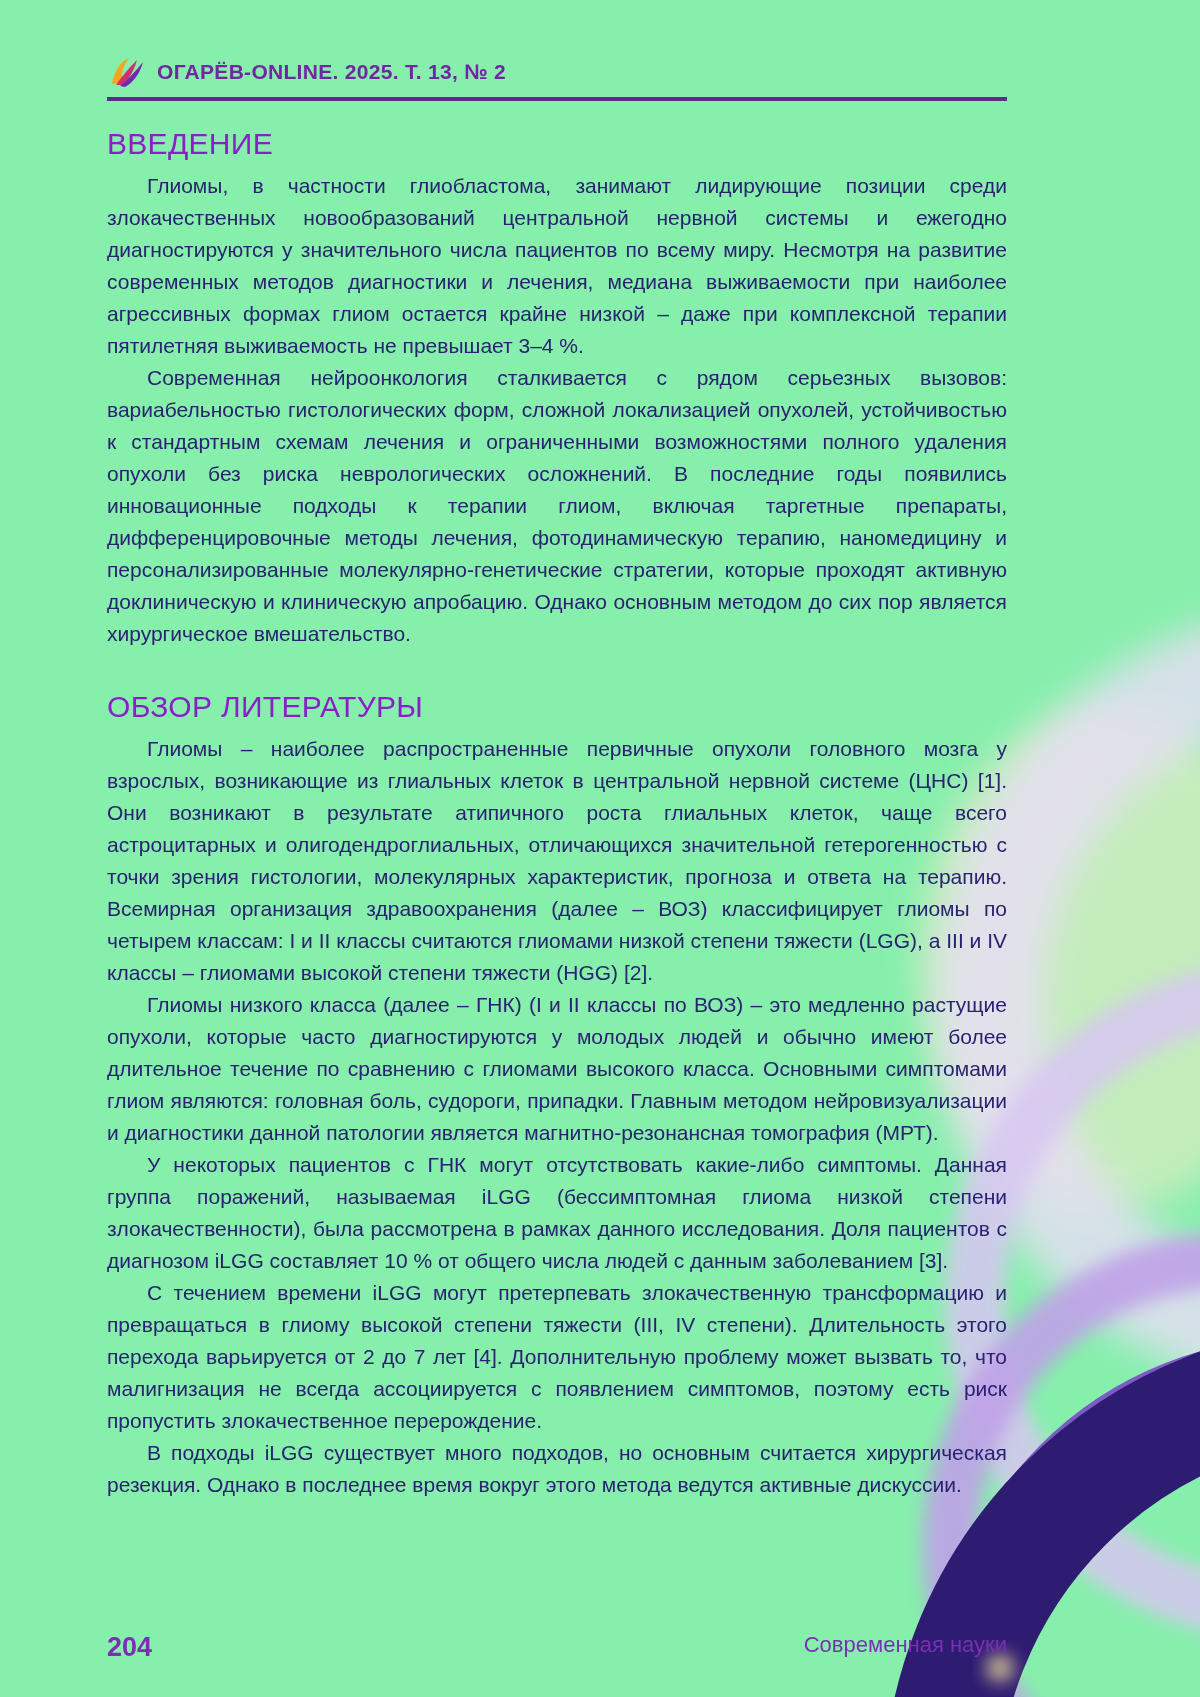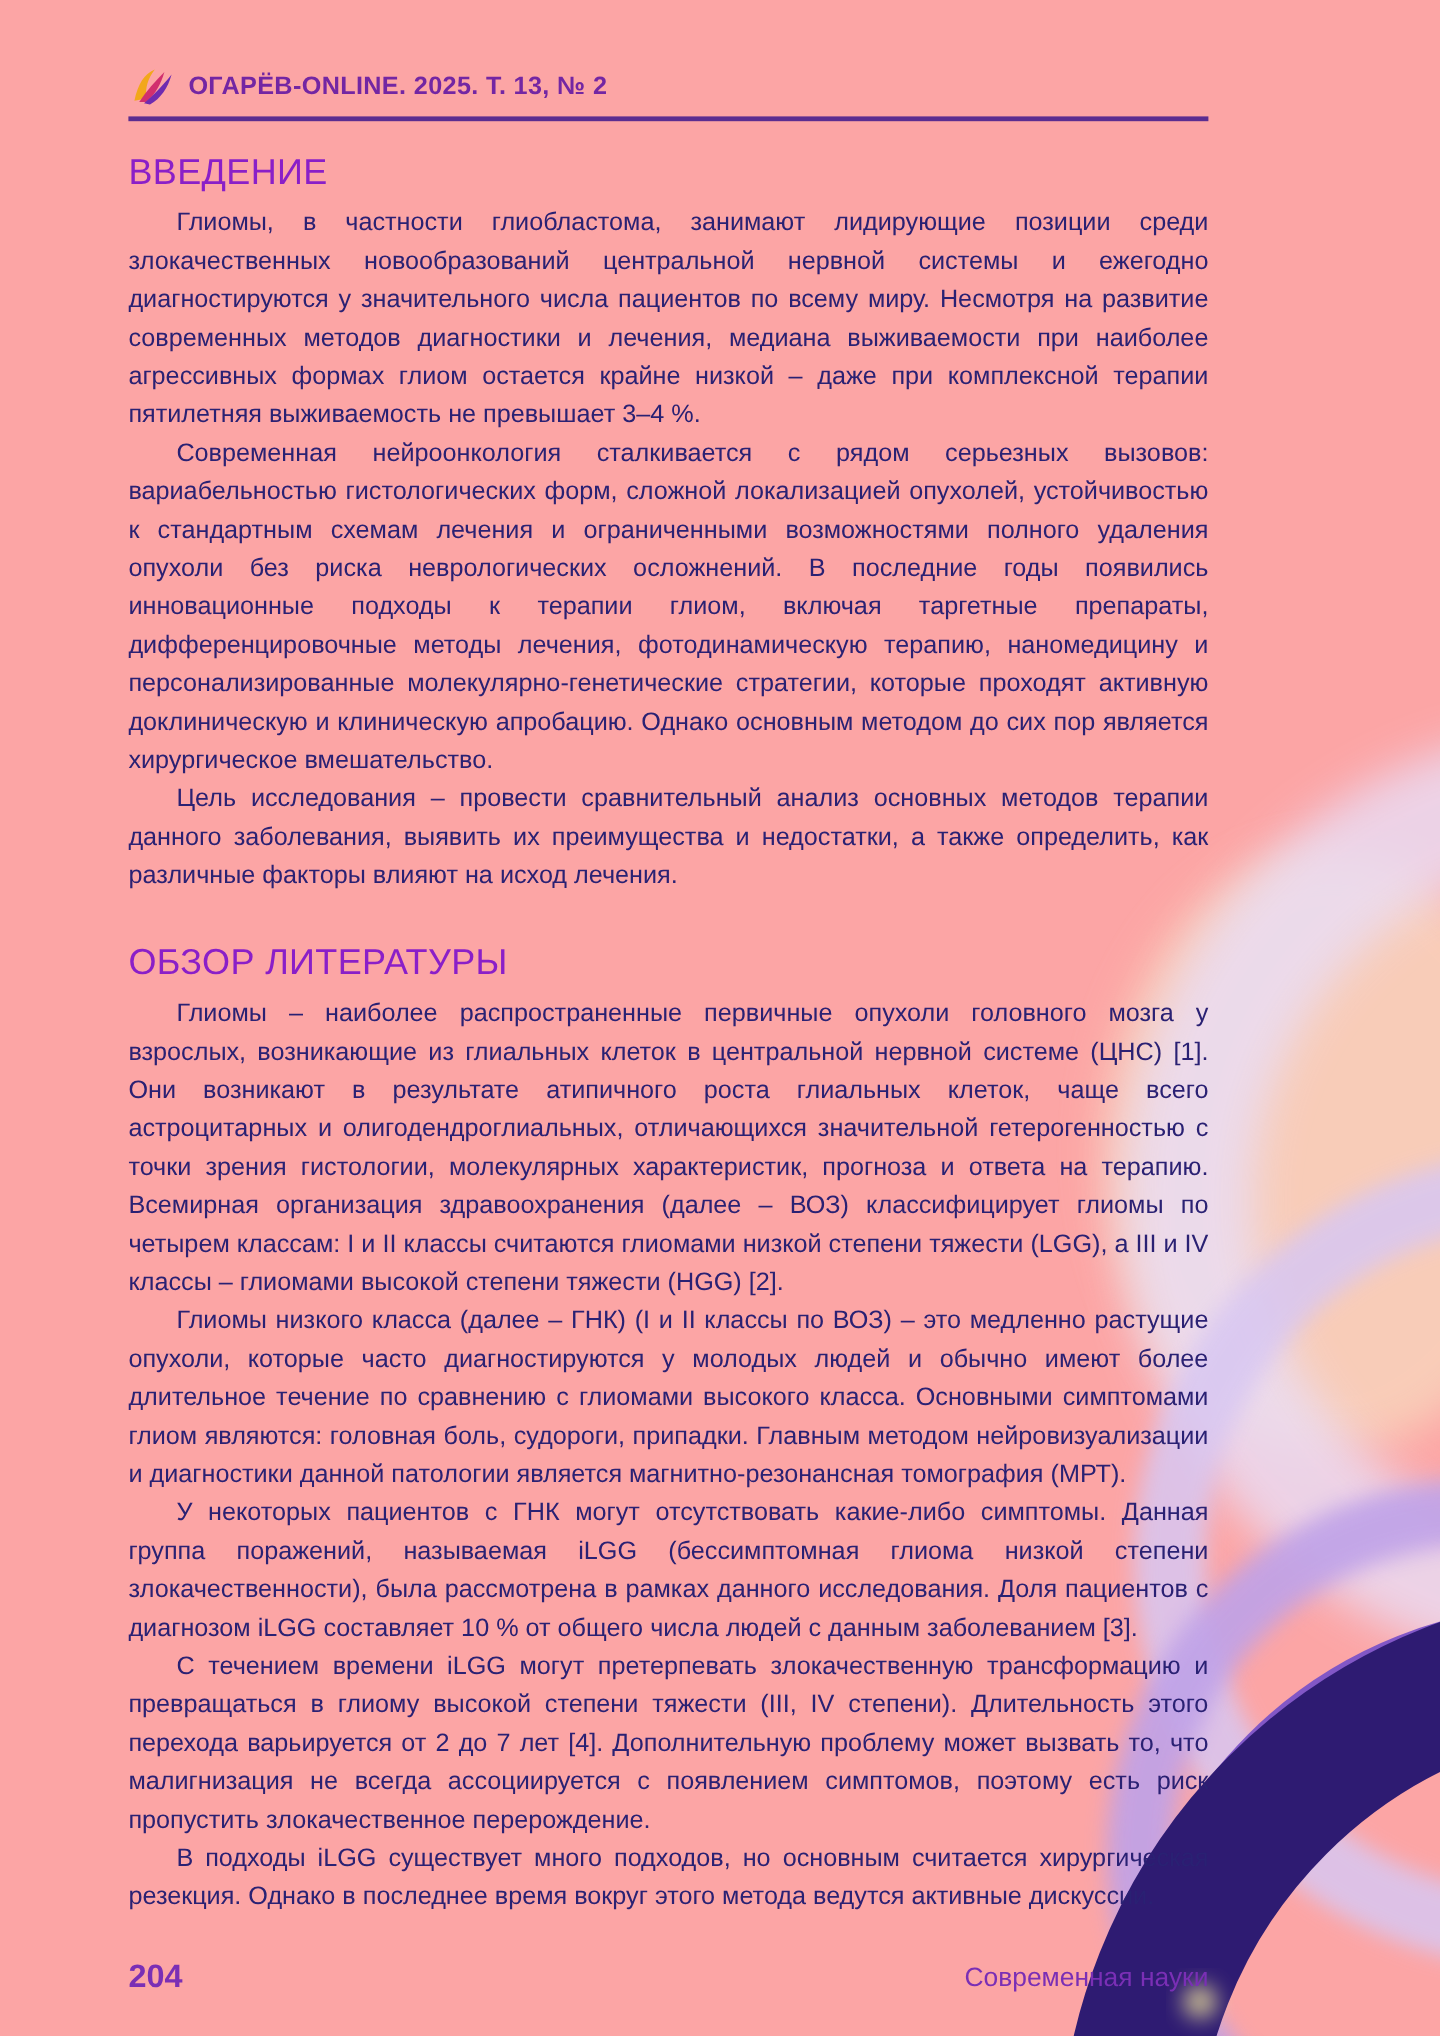--- a/index.html
+++ b/index.html
@@ -1,21 +1,21 @@
 <!DOCTYPE html>
 <html><head>
 <meta charset="utf-8">
 <style>
   html, body { margin: 0; padding: 0; background: #ffffff; }
   .page {
     position: relative;
     width: 1200px;
     height: 1697px;
     margin: 0 auto;
-    background: #fca5a5;
+    background: #86efac;
     overflow: hidden;
     font-family: "Liberation Sans", sans-serif;
   }
   .decor {
     position: absolute;
     inset: 0;
     z-index: 0;
     pointer-events: none;
   }
   .content {
@@ -59,21 +59,21 @@
     text-indent: 40px;
   }
   .footer {
     position: absolute;
     z-index: 1;
     left: 107px;
     right: 193px;
     bottom: 34px;
     display: flex;
     justify-content: space-between;
-    align-items: center;
+    align-items: flex-start;
   }
   .page-number {
     color: #7a2fb5;
     font-weight: 700;
     font-size: 27px;
   }
   .footer-rubric {
     color: #7a2fb5;
     font-size: 22px;
   }
@@ -112,21 +112,20 @@
           <path d="M13 30 C20 24, 28 16, 36 6 C33 17, 27 26, 18 31 Z" fill="#6f2bb0"></path>
         </svg>
       </span>
       <span class="journal-title">ОГАРЁВ-ONLINE. 2025. Т. 13, № 2</span>
     </div>
     <div class="header-rule"></div>
 
     <div class="section-heading">ВВЕДЕНИЕ</div>
     <p class="body-par">Глиомы, в частности глиобластома, занимают лидирующие позиции среди злокачественных новообразований центральной нервной системы и ежегодно диагностируются у значительного числа пациентов по всему миру. Несмотря на развитие современных методов диагностики и лечения, медиана выживаемости при наиболее агрессивных формах глиом остается крайне низкой – даже при комплексной терапии пятилетняя выживаемость не превышает 3–4 %.</p>
     <p class="body-par">Современная нейроонкология сталкивается с рядом серьезных вызовов: вариабельностью гистологических форм, сложной локализацией опухолей, устойчивостью к стандартным схемам лечения и ограниченными возможностями полного удаления опухоли без риска неврологических осложнений. В последние годы появились инновационные подходы к терапии глиом, включая таргетные препараты, дифференцировочные методы лечения, фотодинамическую терапию, наномедицину и персонализированные молекулярно-генетические стратегии, которые проходят активную доклиническую и клиническую апробацию. Однако основным методом до сих пор является хирургическое вмешательство.</p>
-    <p class="body-par">Цель исследования – провести сравнительный анализ основных методов терапии данного заболевания, выявить их преимущества и недостатки, а также определить, как различные факторы влияют на исход лечения.</p>
 
     <div class="section-heading second">ОБЗОР ЛИТЕРАТУРЫ</div>
     <p class="body-par">Глиомы – наиболее распространенные первичные опухоли головного мозга у взрослых, возникающие из глиальных клеток в центральной нервной системе (ЦНС) [1]. Они возникают в результате атипичного роста глиальных клеток, чаще всего астроцитарных и олигодендроглиальных, отличающихся значительной гетерогенностью с точки зрения гистологии, молекулярных характеристик, прогноза и ответа на терапию. Всемирная организация здравоохранения (далее – ВОЗ) классифицирует глиомы по четырем классам: I и II классы считаются глиомами низкой степени тяжести (LGG), а III и IV классы – глиомами высокой степени тяжести (HGG) [2].</p>
     <p class="body-par">Глиомы низкого класса (далее – ГНК) (I и II классы по ВОЗ) – это медленно растущие опухоли, которые часто диагностируются у молодых людей и обычно имеют более длительное течение по сравнению с глиомами высокого класса. Основными симптомами глиом являются: головная боль, судороги, припадки. Главным методом нейровизуализации и диагностики данной патологии является магнитно-резонансная томография (МРТ).</p>
     <p class="body-par">У некоторых пациентов с ГНК могут отсутствовать какие-либо симптомы. Данная группа поражений, называемая iLGG (бессимптомная глиома низкой степени злокачественности), была рассмотрена в рамках данного исследования. Доля пациентов с диагнозом iLGG составляет 10 % от общего числа людей с данным заболеванием [3].</p>
     <p class="body-par">С течением времени iLGG могут претерпевать злокачественную трансформацию и превращаться в глиому высокой степени тяжести (III, IV степени). Длительность этого перехода варьируется от 2 до 7 лет [4]. Дополнительную проблему может вызвать то, что малигнизация не всегда ассоциируется с появлением симптомов, поэтому есть риск пропустить злокачественное перерождение.</p>
     <p class="body-par">В подходы iLGG существует много подходов, но основным считается хирургическая резекция. Однако в последнее время вокруг этого метода ведутся активные дискуссии.</p>
 
   </div>
 

